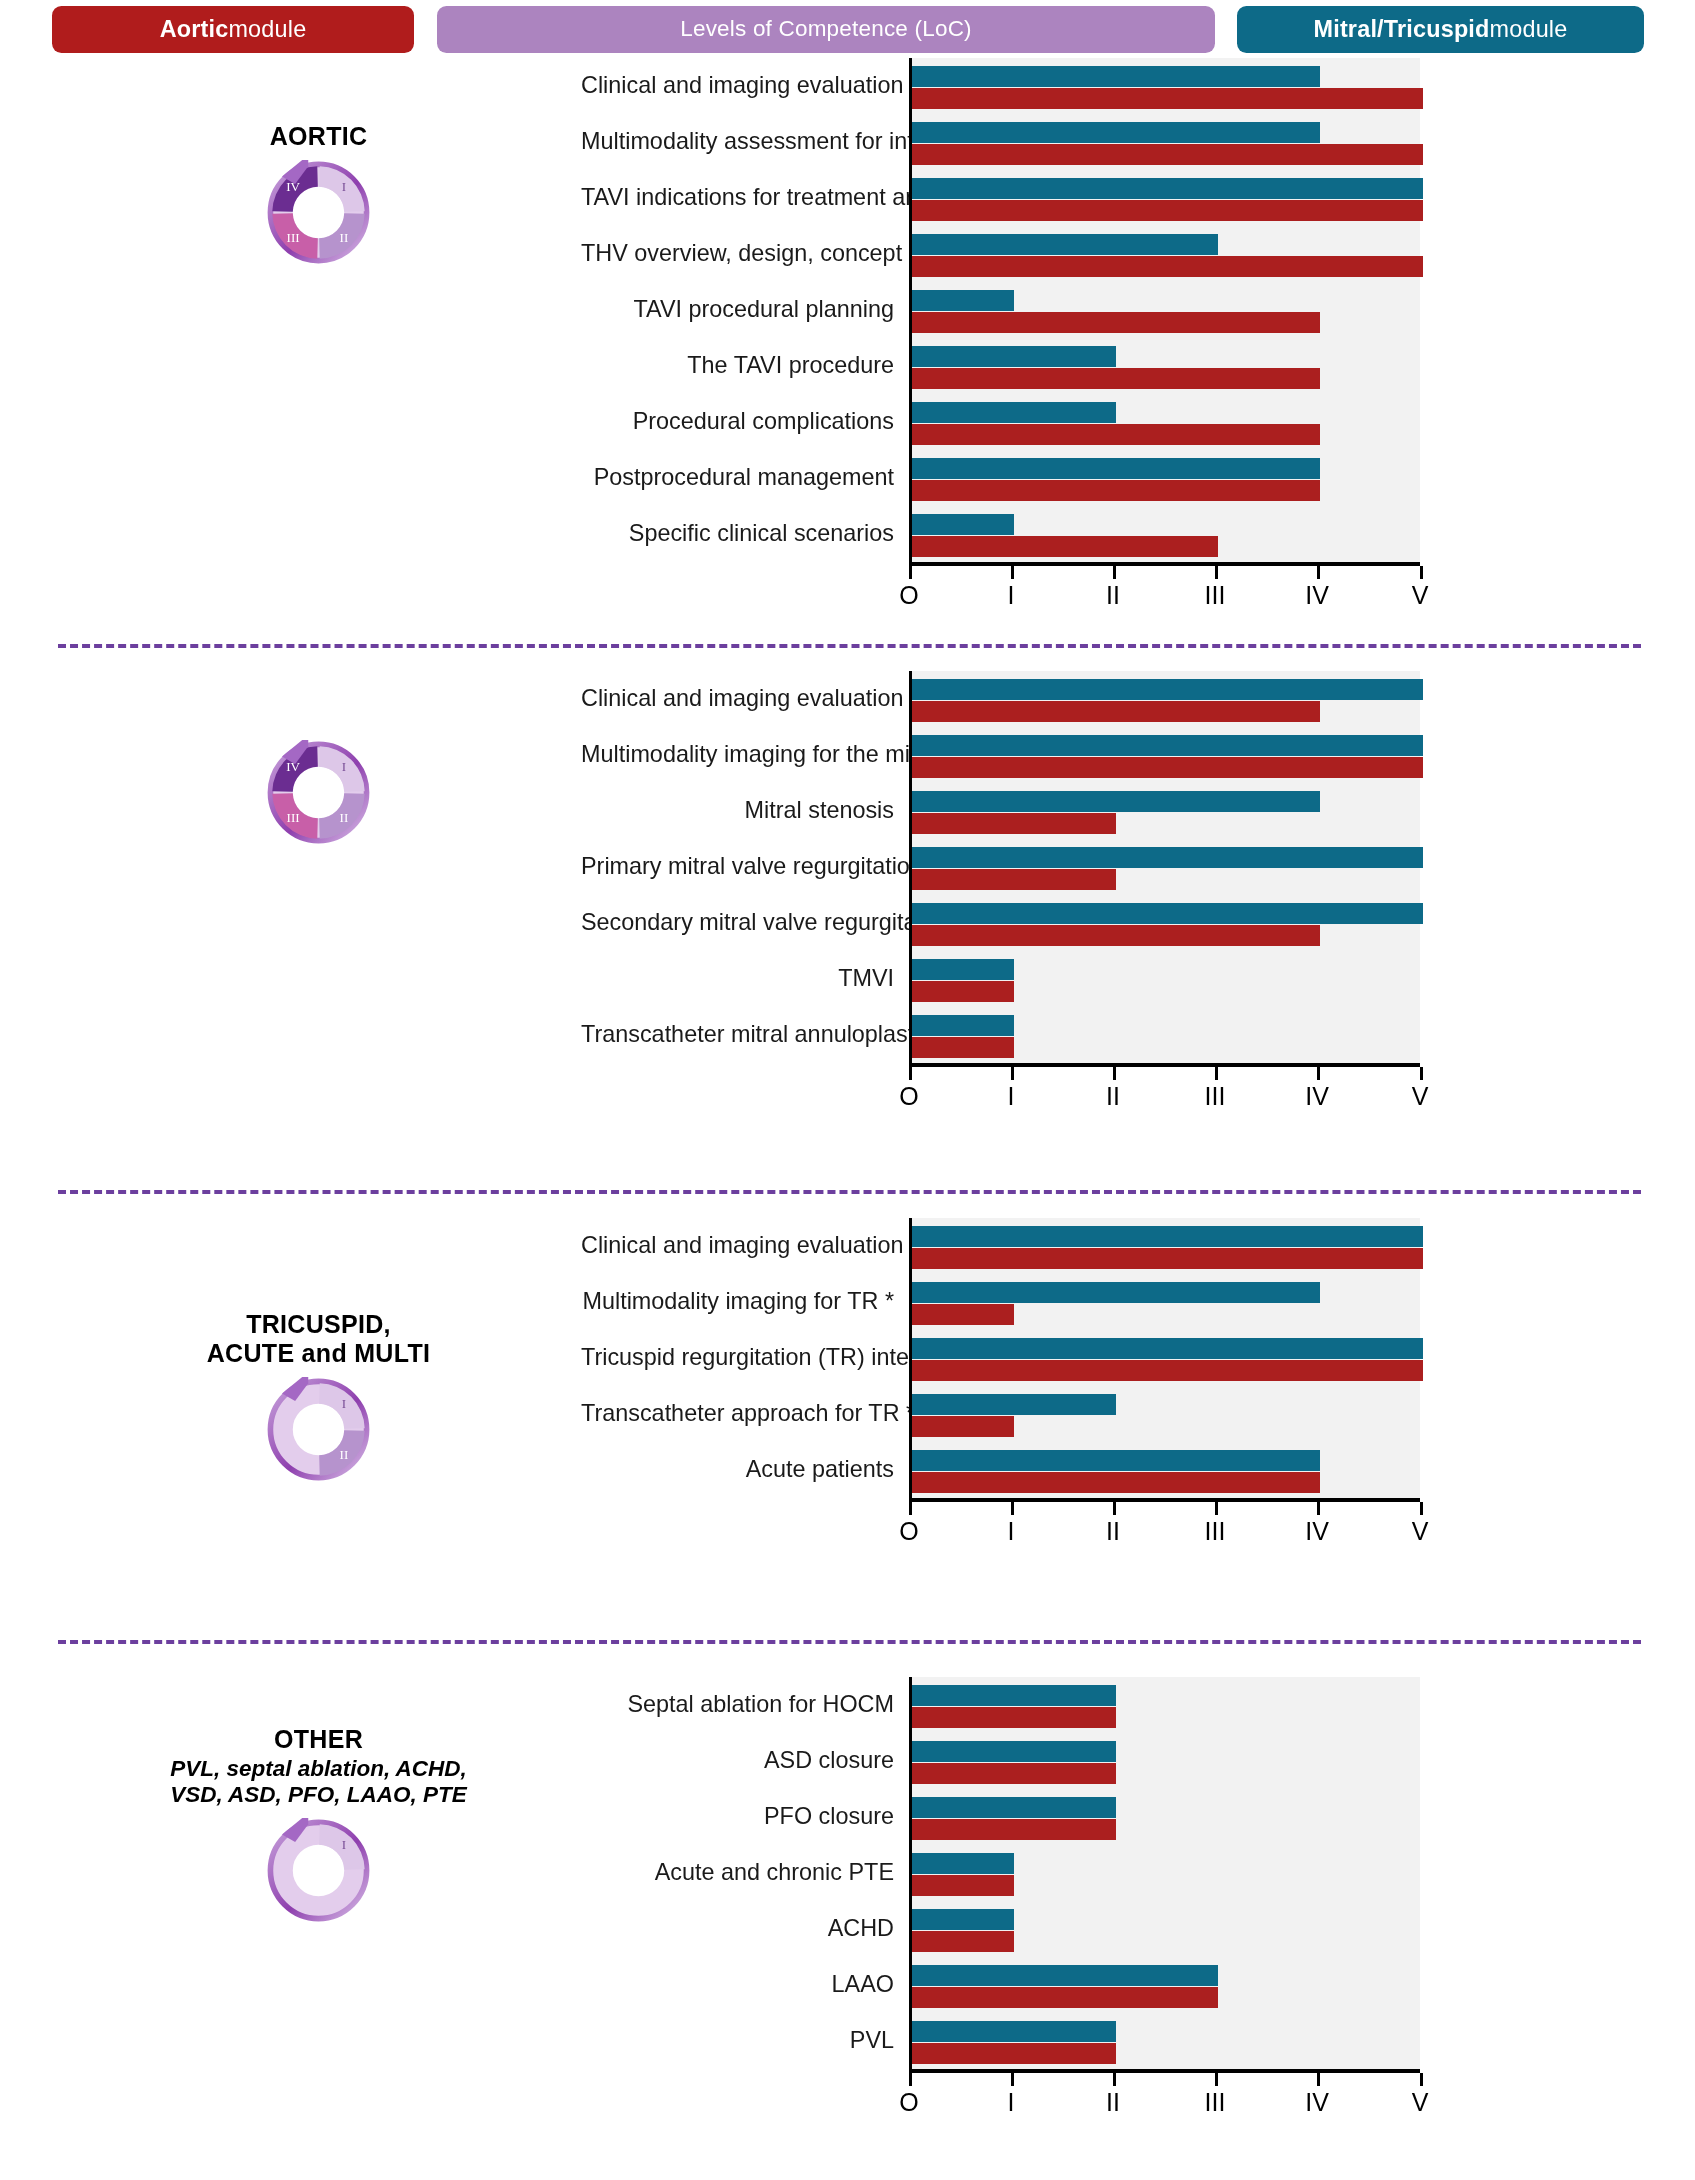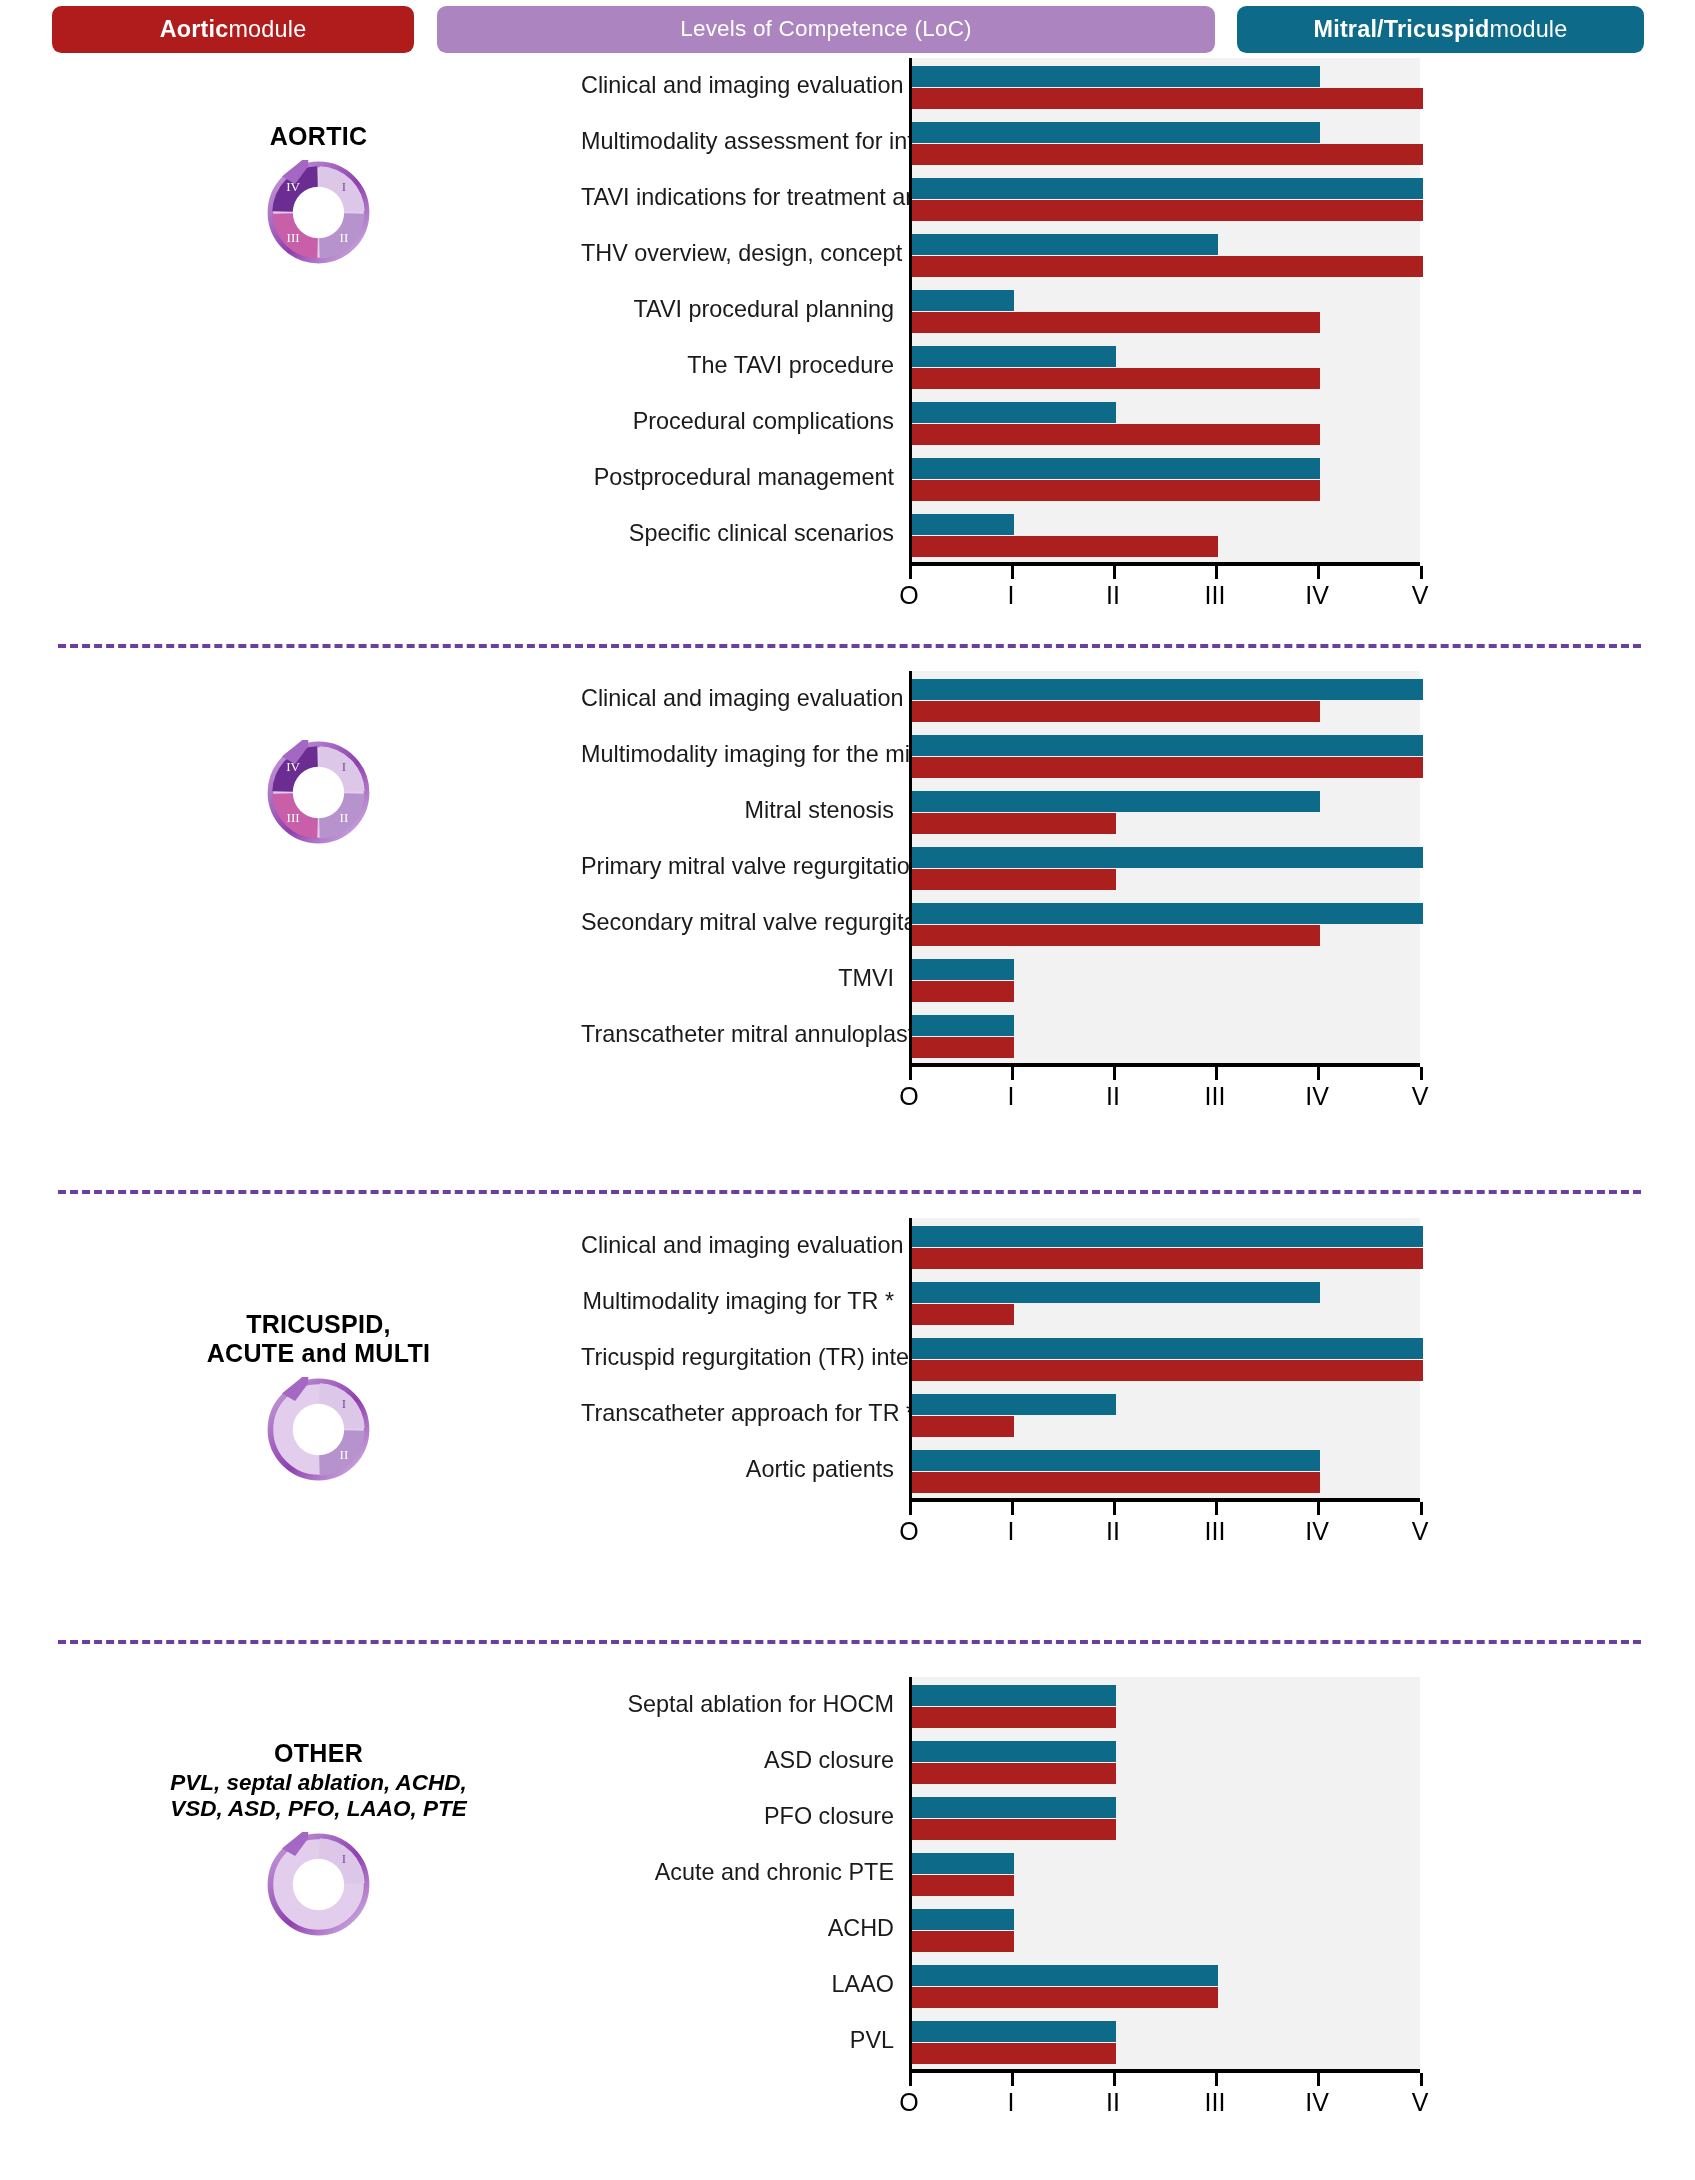--- a/index.html
+++ b/index.html
@@ -438,21 +438,21 @@
             <div class="row">
          <div class="row-label">Transcatheter approach for TR *</div>
          <div class="plot" style="height:56px;">
            <div class="bar-pair" style="padding-top:7.5px;">
              <span class="bar blue" style="width:204px;"></span>
              <span class="bar red" style="width:102px;"></span>
            </div>
          </div>
        </div>
             <div class="row">
-         <div class="row-label">Aortic patients</div>
+         <div class="row-label">Acute patients</div>
          <div class="plot" style="height:56px;">
            <div class="bar-pair" style="padding-top:7.5px;">
              <span class="bar blue" style="width:408px;"></span>
              <span class="bar red" style="width:408px;"></span>
            </div>
          </div>
        </div>
           </div>
           <div class="axis">
       <div class="axis-line"></div>
@@ -468,21 +468,21 @@
               <div class="tick" style="left:408px;"></div>
                  <div class="tick-label" style="left:408px;">IV</div>
               <div class="tick" style="left:511px;"></div>
                  <div class="tick-label" style="left:511px;">V</div>
             </div>
           </div>
         </div>
       </div>
       <div class="sep" style="position: absolute; top: 1640px;"></div>
       <div class="section" style="top: 1677px;">
-        <div class="module-col" style="top: 62px;">
+        <div class="module-col" style="top: 48px;">
           <div class="module-title">OTHER</div>
           <div class="module-sub">PVL, septal ablation, ACHD,<br>VSD, ASD, PFO, LAAO, PTE</div>
           <div class="donut-wrap">
             <svg class="donut" width="105" height="105" viewBox="0 0 112 112" aria-hidden="true">
               <circle cx="56" cy="56" r="38.36" fill="none" stroke="#e3cdec" stroke-width="21.840000000000003"></circle>
               <defs>
                 <linearGradient id="rim1121" x1="0" y1="0" x2="1" y2="1">
         <stop offset="0%" stop-color="#c9a5dd"></stop>
                   <stop offset="55%" stop-color="#8e3fae"></stop>
         <stop offset="100%" stop-color="#d9bfe8"></stop>

